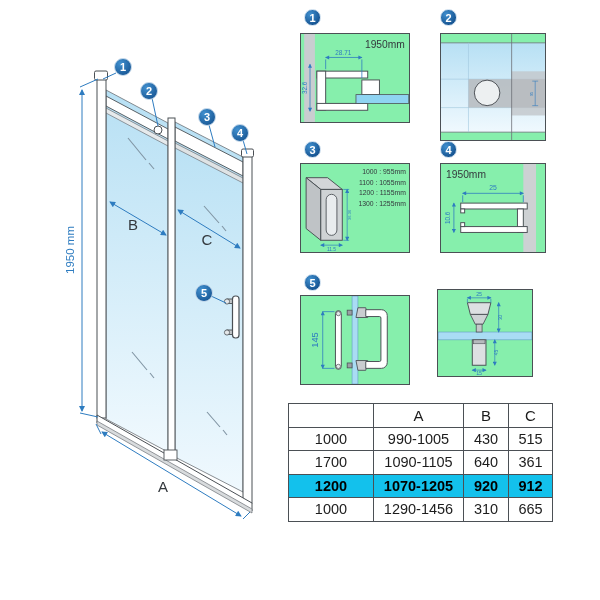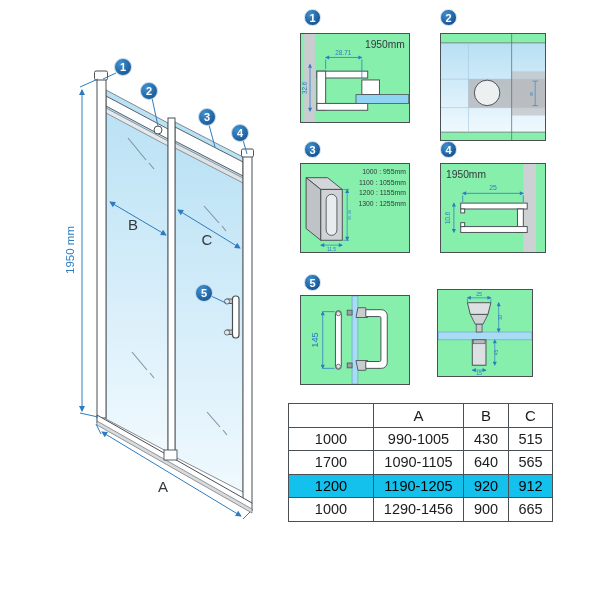--- a/index.html
+++ b/index.html
@@ -10,21 +10,21 @@
   .badge{position:absolute;width:17px;height:17px;border-radius:50%;
          background:radial-gradient(circle at 35% 30%, #4190cf, #155391 75%);
          color:#fff;font-size:11px;font-weight:bold;display:flex;align-items:center;
          justify-content:center;border:1px solid #c9dced;box-sizing:border-box;}
   #size-table{position:absolute;left:288px;top:403px;border-collapse:collapse;
               table-layout:fixed;width:264px;font-size:14.5px;color:#1c1c1c;}
   #size-table th,#size-table td{border:1.4px solid #4b5055;text-align:center;
               height:22.5px;padding:0;font-weight:normal;overflow:hidden;}
   #size-table th{font-size:15px;}
   #size-table tr.hl{background:var(--hl,#13c1ec);}
-  #size-table tr.hl td{font-weight:normal;color:#000;}
+  #size-table tr.hl td{font-weight:bold;color:#000;}
   svg text{font-family:"Liberation Sans",sans-serif;}
   .dimtxt{fill:#2e7cc0;}
   .lbltxt{fill:#33383d;}
 </style>
 </head>
 <body>
 
 <div class="stage">
 
   <svg style="position:absolute;left:0;top:0" width="600" height="600" viewBox="0 0 600 600">
@@ -317,30 +317,30 @@
         <tr>
           <td>1000</td>
           <td>990-1005</td>
           <td>430</td>
           <td>515</td>
         </tr>
         <tr>
           <td>1700</td>
           <td>1090-1105</td>
           <td>640</td>
-          <td>565</td>
+          <td>361</td>
         </tr>
         <tr class="hl">
           <td>1200</td>
-          <td>1190-1205</td>
+          <td>1070-1205</td>
           <td>920</td>
           <td>912</td>
         </tr>
         <tr>
           <td>1000</td>
           <td>1290-1456</td>
-          <td>900</td>
+          <td>310</td>
           <td>665</td>
         </tr>
       </tbody>
   </table>
 
 </div>
 
 </body></html>

